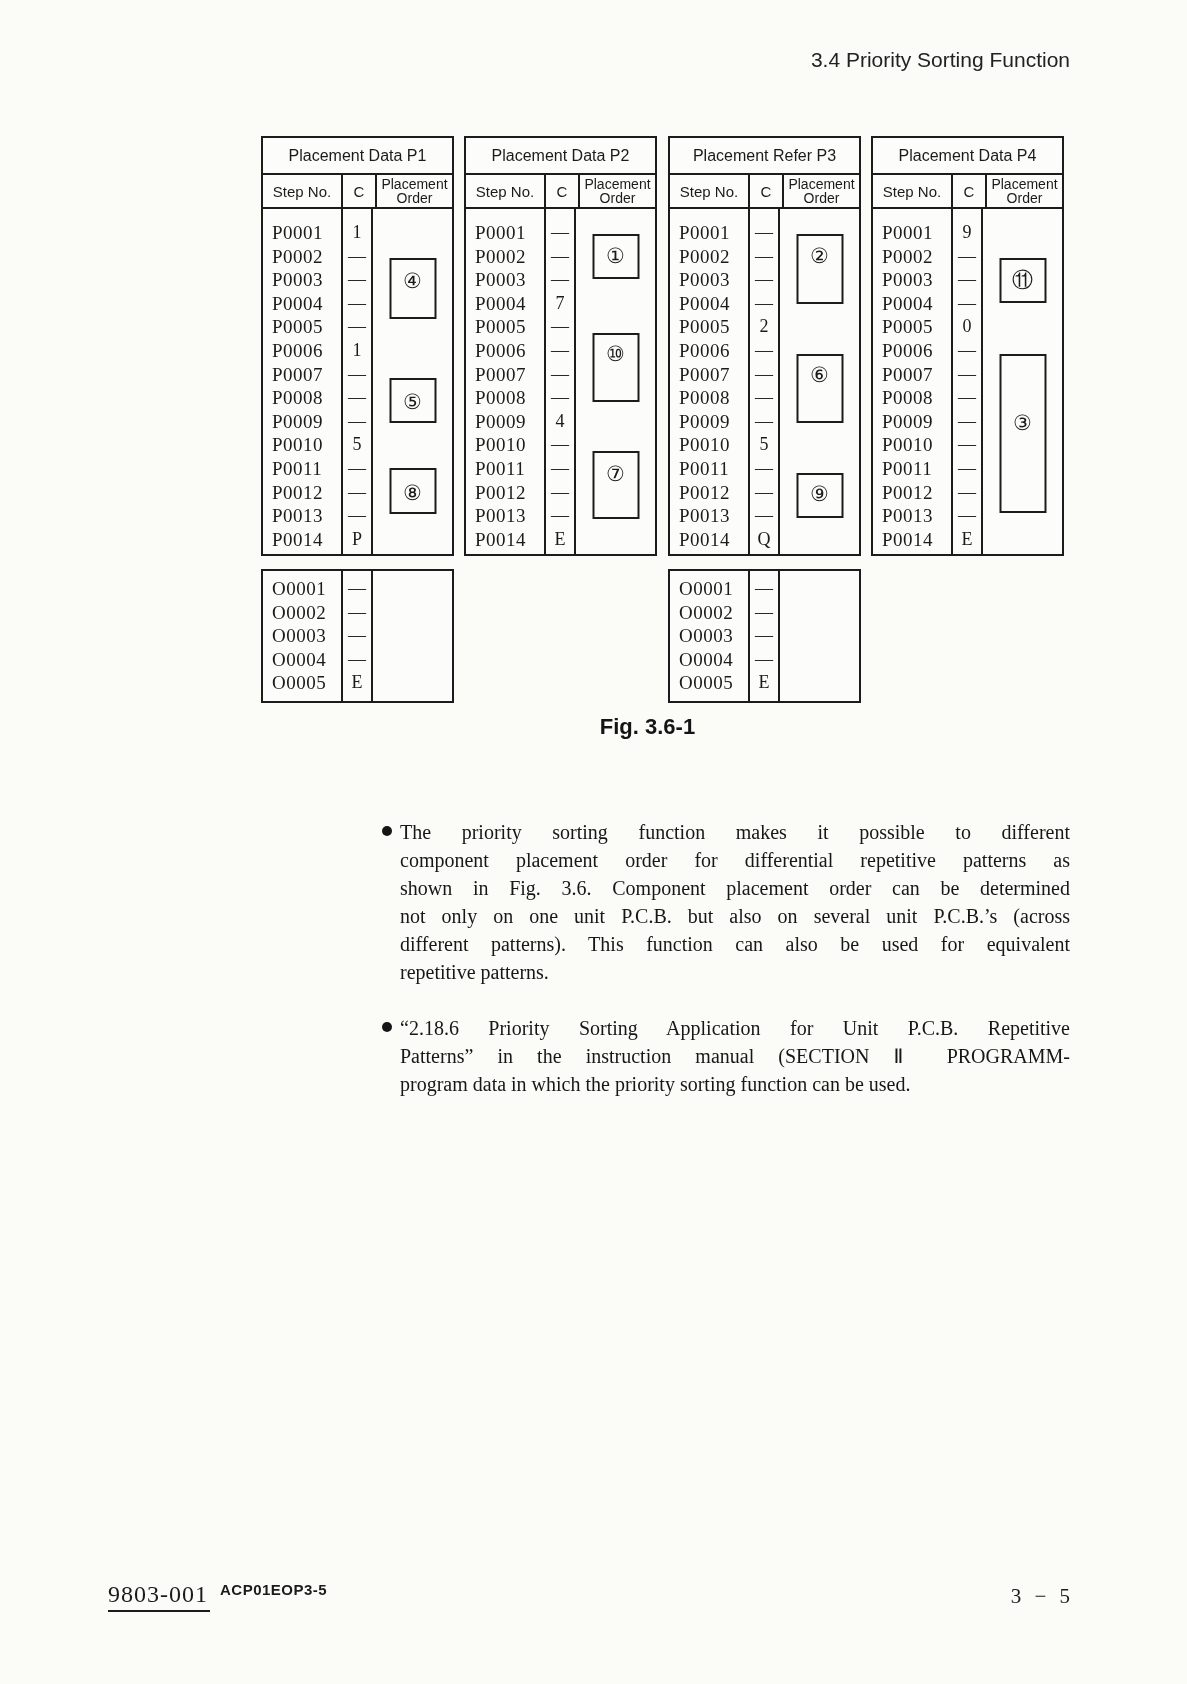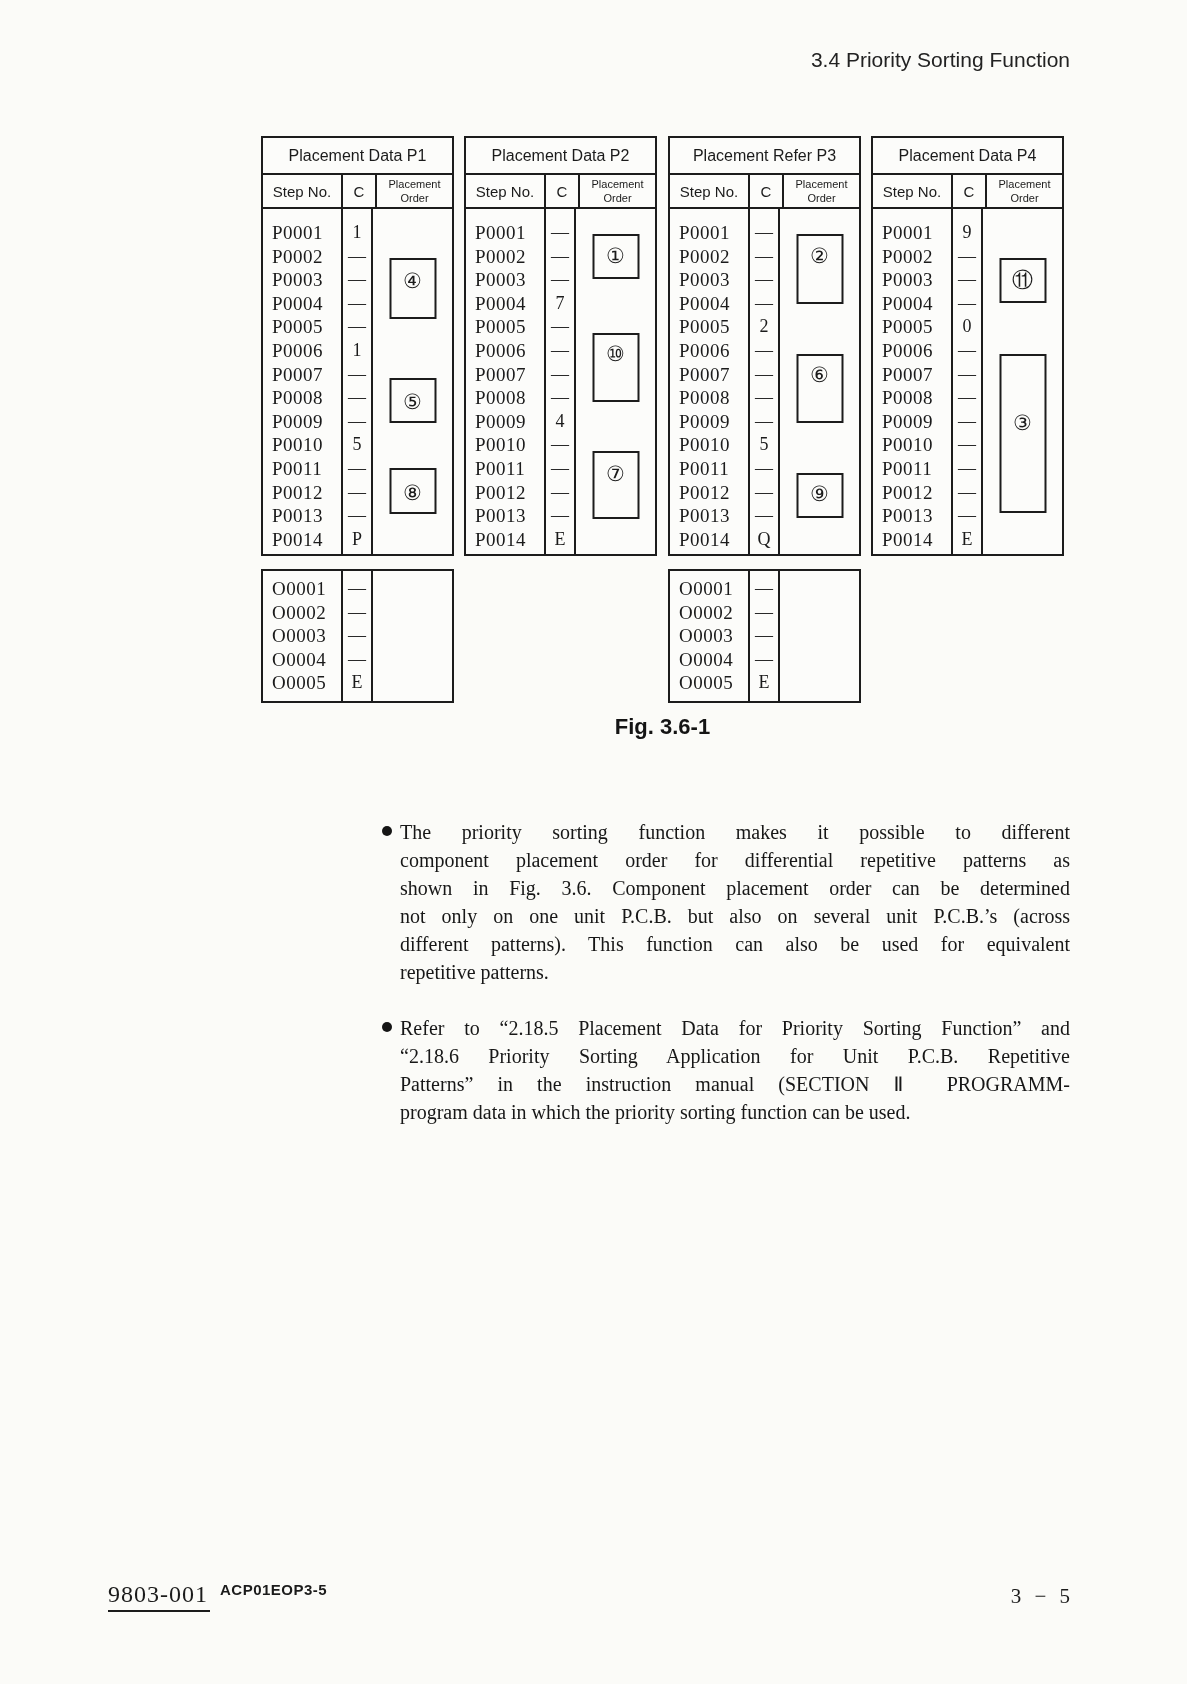--- a/index.html
+++ b/index.html
@@ -39,21 +39,21 @@
     font:16px "Liberation Sans", sans-serif;
   }
   .tbl-cols{ display:flex; height:32px; border-bottom:2px solid #1c1c1c; }
   .colh{
     display:flex; align-items:center; justify-content:center; text-align:center;
     font-family:"Liberation Sans", sans-serif;
   }
   .w-step{ width:78px; } .w-c{ width:32px; } .w-order{ flex:1; }
   .colh.w-step{ font-size:15px; }
   .colh.w-c{ font-size:15px; border-left:2px solid #1c1c1c; border-right:2px solid #1c1c1c; }
-  .colh.w-order{ font-size:11px; line-height:14px; }
+  .colh.w-order{ font-size:14px; line-height:14px; }
   .tbl-body{ display:flex; height:345px; }
   .bcol{ box-sizing:border-box; padding-top:12px; }
   .bcol.w-c{ border-left:2px solid #1c1c1c; border-right:2px solid #1c1c1c; }
   .bcol.w-order{ position:relative; padding:0; }
   .cellv{
     height:23.6px; line-height:23.6px;
     font-size:19px; font-family:"Liberation Serif", serif;
   }
   .bcol.w-step .cellv{ padding-left:9px; letter-spacing:.5px; }
   .bcol.w-c .cellv{ text-align:center; font-size:18px; }
@@ -66,21 +66,21 @@
     transform:translateY(-50%);
     font:21px "Liberation Serif", serif;
   }
   
   .otable{ top:569px; height:134px; }
   .ot-1{ left:261px; } .ot-2{ left:668px; }
   .otable .tbl-body{ height:130px; }
   .otable .bcol{ padding-top:6px; }
   
   .fig-caption{
-    position:absolute; top:714px; left:261px; width:803px; text-align:center;
+    position:absolute; top:714px; left:246px; width:803px; text-align:center;
     font:bold 22px "Liberation Sans", sans-serif; color:#141414;
   }
   
   .bullets{ position:absolute; left:400px; top:818px; width:670px; }
   .bullet{ position:relative; margin-bottom:28px; }
   .bullet-dot{
     position:absolute; left:-18px; top:8px; width:10px; height:10px;
     border-radius:50%; background:#151515;
   }
   .bline{
@@ -352,21 +352,20 @@
         <span class="bullet-dot"></span>
         <div class="bline">The priority sorting function makes it possible to different</div>
         <div class="bline">component placement order for differential repetitive patterns as</div>
         <div class="bline">shown in Fig. 3.6. Component placement order can be determined</div>
         <div class="bline">not only on one unit P.C.B. but also on several unit P.C.B.’s (across</div>
         <div class="bline">different patterns). This function can also be used for equivalent</div>
         <div class="bline last">repetitive patterns.</div>
       </div>
       <div class="bullet">
         <span class="bullet-dot"></span>
-        <div class="bline">Refer to “2.18.5 Placement Data for Priority Sorting Function” and</div>
         <div class="bline">“2.18.6 Priority Sorting Application for Unit P.C.B. Repetitive</div>
         <div class="bline">Patterns” in the instruction manual (SECTION Ⅱ PROGRAMM-</div>
         <div class="bline last">program data in which the priority sorting function can be used.</div>
       </div>
     </div>
 
   <div class="footer-left">
     <span class="doc-number">9803-001</span>
     <span class="doc-code">ACP01EOP3-5</span>
   </div>

